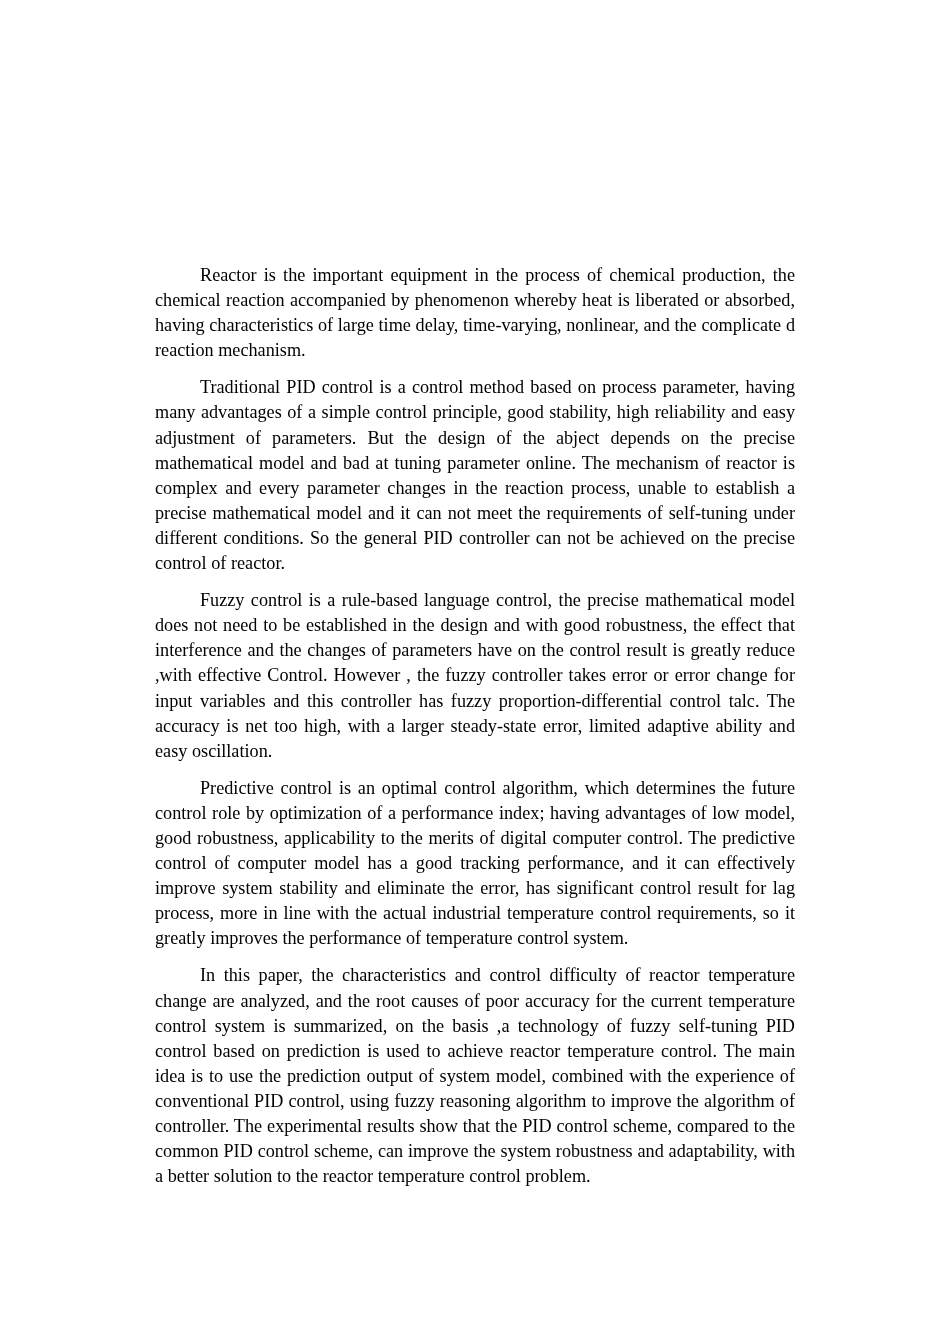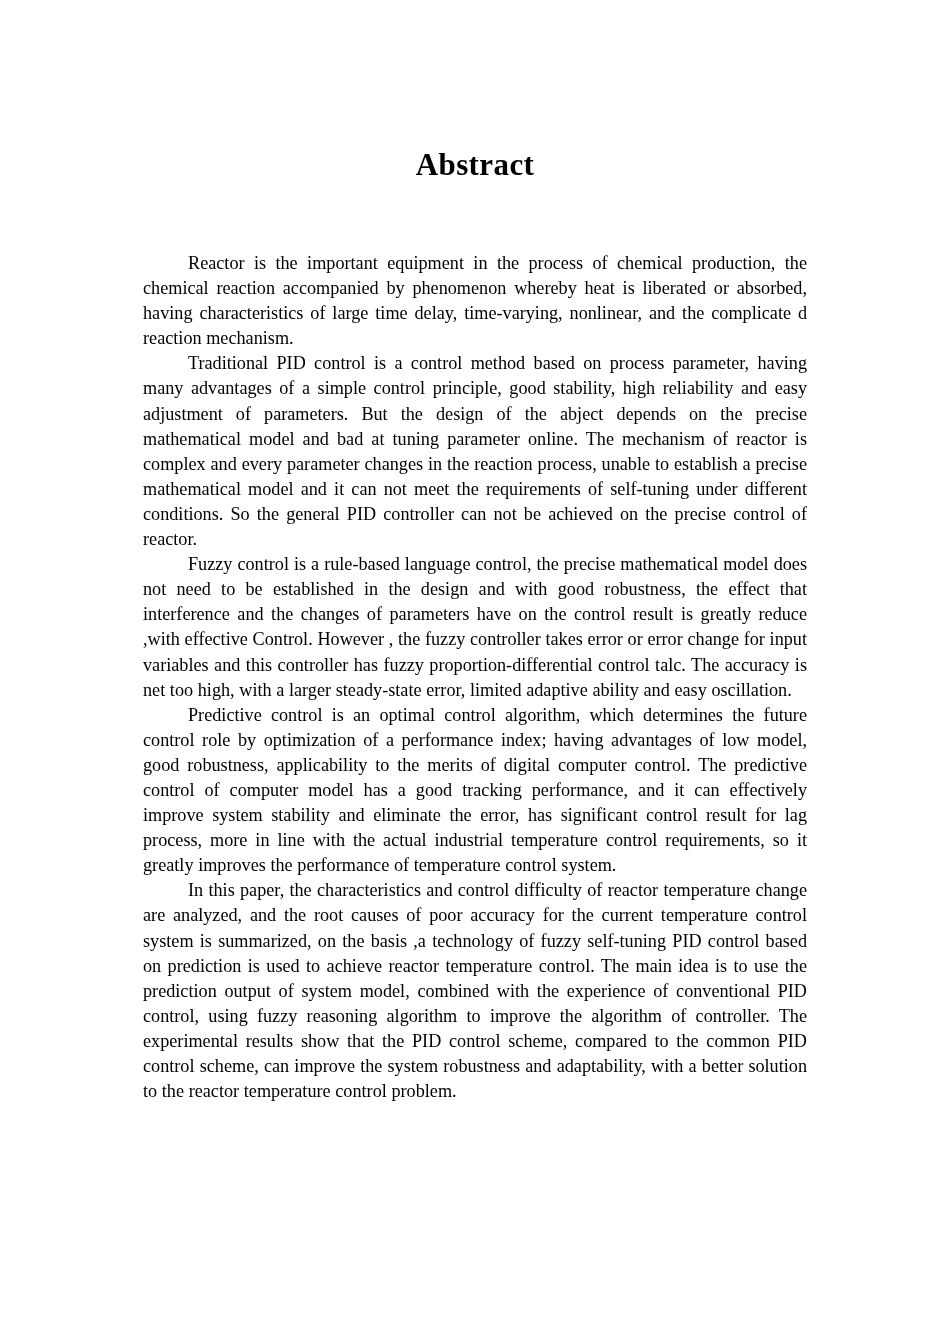--- a/index.html
+++ b/index.html
@@ -35,40 +35,39 @@
     line-height: 1.15;
     font-family: "Liberation Serif", "DejaVu Serif", serif;
   }
   .abstract-body {
     position: absolute;
     top: 251px;
     left: 143px;
     width: 664px;
   }
   p.para {
-    margin: 0;
+    margin: 12px;
     padding: 0;
     font-size: 18.2px;
     line-height: 25.1px;
     text-align: justify;
     text-justify: inter-word;
     text-indent: 45px;
     hyphens: none;
     word-spacing: 0.1px;
   }
   p.para.last-line-loose {
     text-align: justify;
   }
 </style>
 </head>
 <body>
 
 <div class="page">
 
-  <h1 class="page-title">Abstract</h1>
 
   <div class="abstract-body">
     <p class="para">Reactor is the important equipment in the process of chemical production, the chemical reaction accompanied by phenomenon whereby heat is liberated or absorbed, having characteristics of large time delay, time-varying, nonlinear, and the complicate d reaction mechanism.</p>
     <p class="para">Traditional PID control is a control method based on process parameter, having many advantages of a simple control principle, good stability, high reliability and easy adjustment of parameters. But the design of the abject depends on the precise mathematical model and bad at tuning parameter online. The mechanism of reactor is complex and every parameter changes in the reaction process, unable to establish a precise mathematical model and it can not meet the requirements of self-tuning under different conditions. So the general PID controller can not be achieved on the precise control of reactor.</p>
     <p class="para">Fuzzy control is a rule-based language control, the precise mathematical model does not need to be established in the design and with good robustness, the effect that interference and the changes of parameters have on the control result is greatly reduce ,with effective Control. However , the fuzzy controller takes error or error change for input variables and this controller has fuzzy proportion-differential control talc. The accuracy is net too high, with a larger steady-state error, limited adaptive ability and easy oscillation.</p>
     <p class="para">Predictive control is an optimal control algorithm, which determines the future control role by optimization of a performance index; having advantages of low model, good robustness, applicability to the merits of digital computer control. The predictive control of computer model has a good tracking performance, and it can effectively improve system stability and eliminate the error, has significant control result for lag process, more in line with the actual industrial temperature control requirements, so it greatly improves the performance of temperature control system.</p>
     <p class="para"> In this paper, the characteristics and control difficulty of reactor temperature change are analyzed, and the root causes of poor accuracy for the current temperature control system is summarized, on the basis ,a technology of fuzzy self-tuning PID control based on prediction is used to achieve reactor temperature control. The main idea is to use the prediction output of system model, combined with the experience of conventional PID control, using fuzzy reasoning algorithm to improve the algorithm of controller. The experimental results show that the PID control scheme, compared to the common PID control scheme, can improve the system robustness and adaptability, with a better solution to the reactor temperature control problem.</p>
   </div>
 
 </div>

